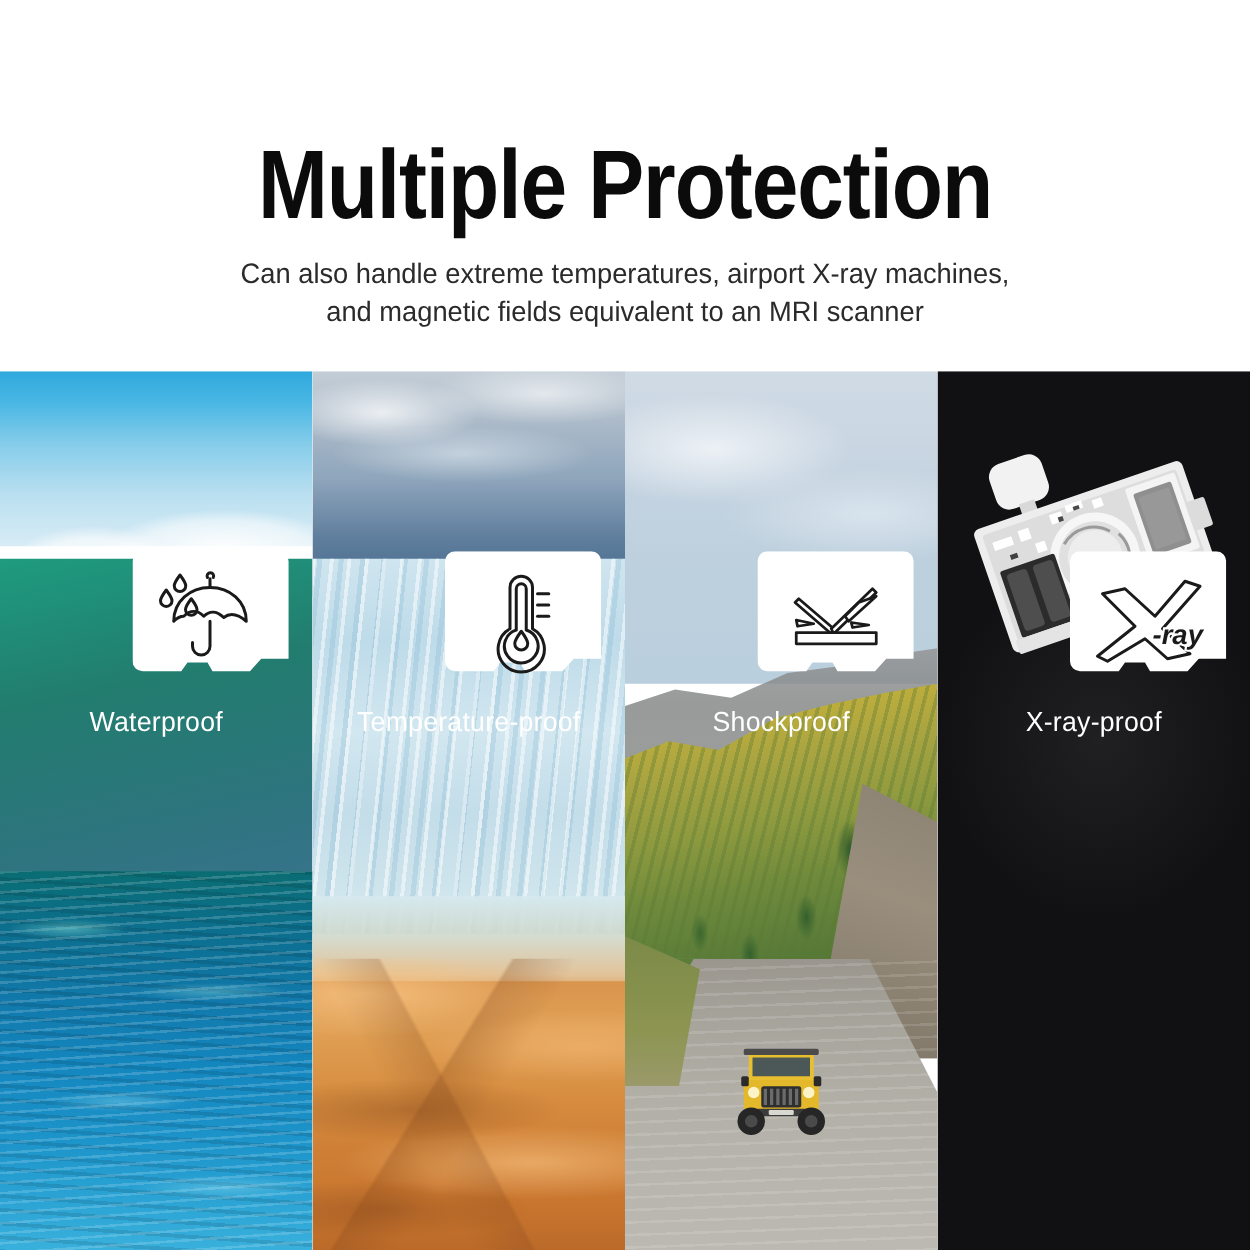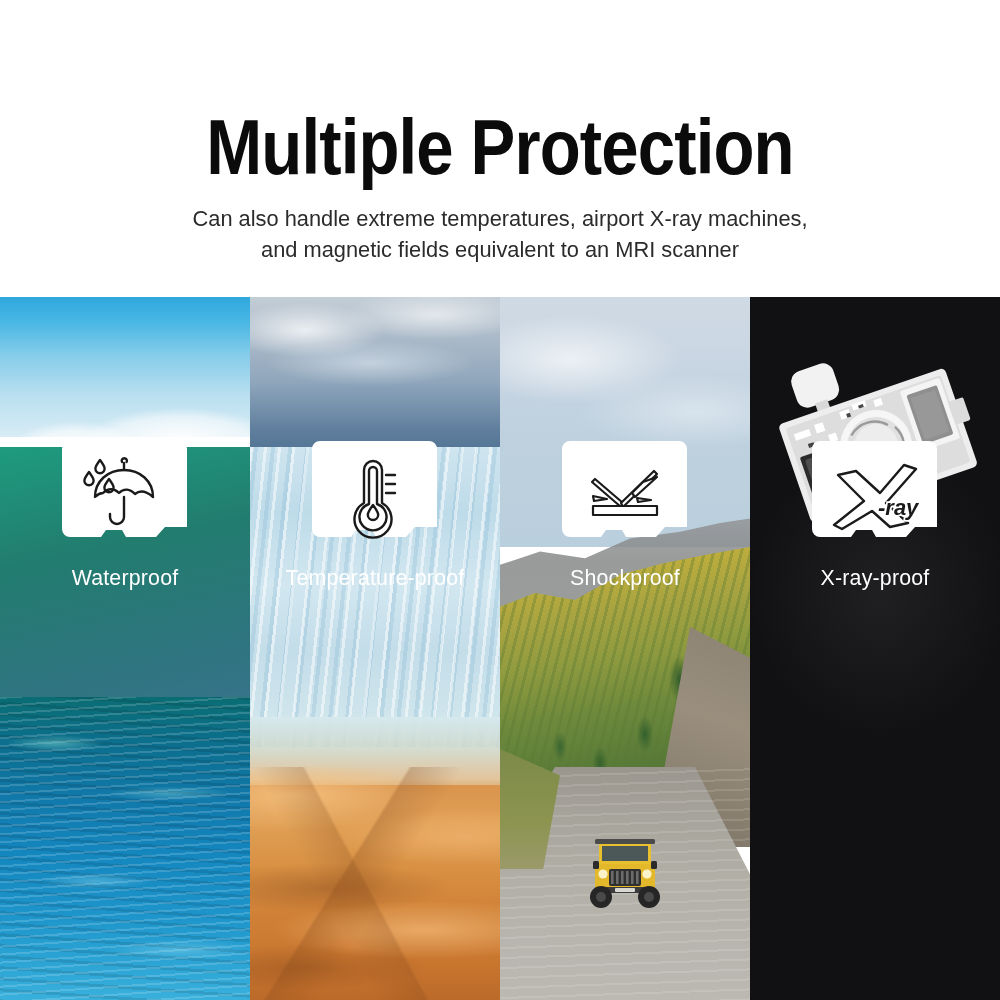--- a/index.html
+++ b/index.html
@@ -116,21 +116,21 @@
     clip-path:polygon(0 0,100% 22%,72% 100%,0 100%);}
   .jeep{position:absolute;left:75px;top:520px;width:100px;height:92px;}
 
   
   .p4-bg{position:absolute;left:0;top:0;width:250px;height:703px;background:#111113;}
   .p4-vig{position:absolute;left:0;top:0;width:250px;height:703px;
     background:radial-gradient(180px 200px at 52% 42%, rgba(60,60,64,.35), rgba(0,0,0,0) 72%);}
   .xraycam{position:absolute;left:22px;top:38px;width:215px;height:215px;}
 
   
-  .card{position:absolute;width:125px;height:110px;}
+  .card{position:absolute;width:125px;height:110px;margin-left:44px;}
   .card svg{display:block;width:125px;height:110px;}
   .c1{left:62px;top:441px;}
   .c2{left:312px;top:441px;}
   .c3{left:562px;top:441px;}
   .c4{left:812px;top:441px;}
   .label{
     position:absolute;width:250px;text-align:center;top:565px;
     font-size:22px;color:#fff;font-weight:400;letter-spacing:.2px;
     transform:scaleX(.97);transform-origin:50% 50%;
   }

